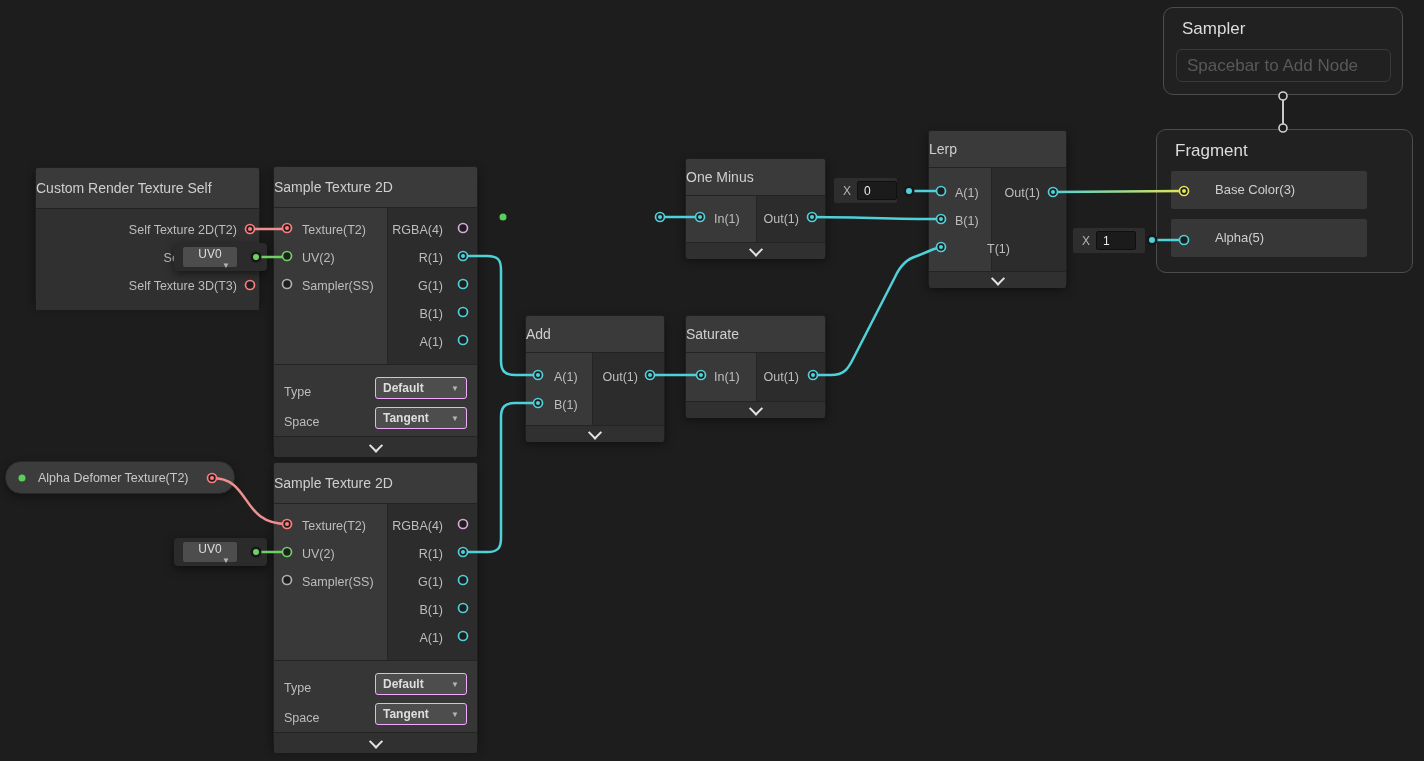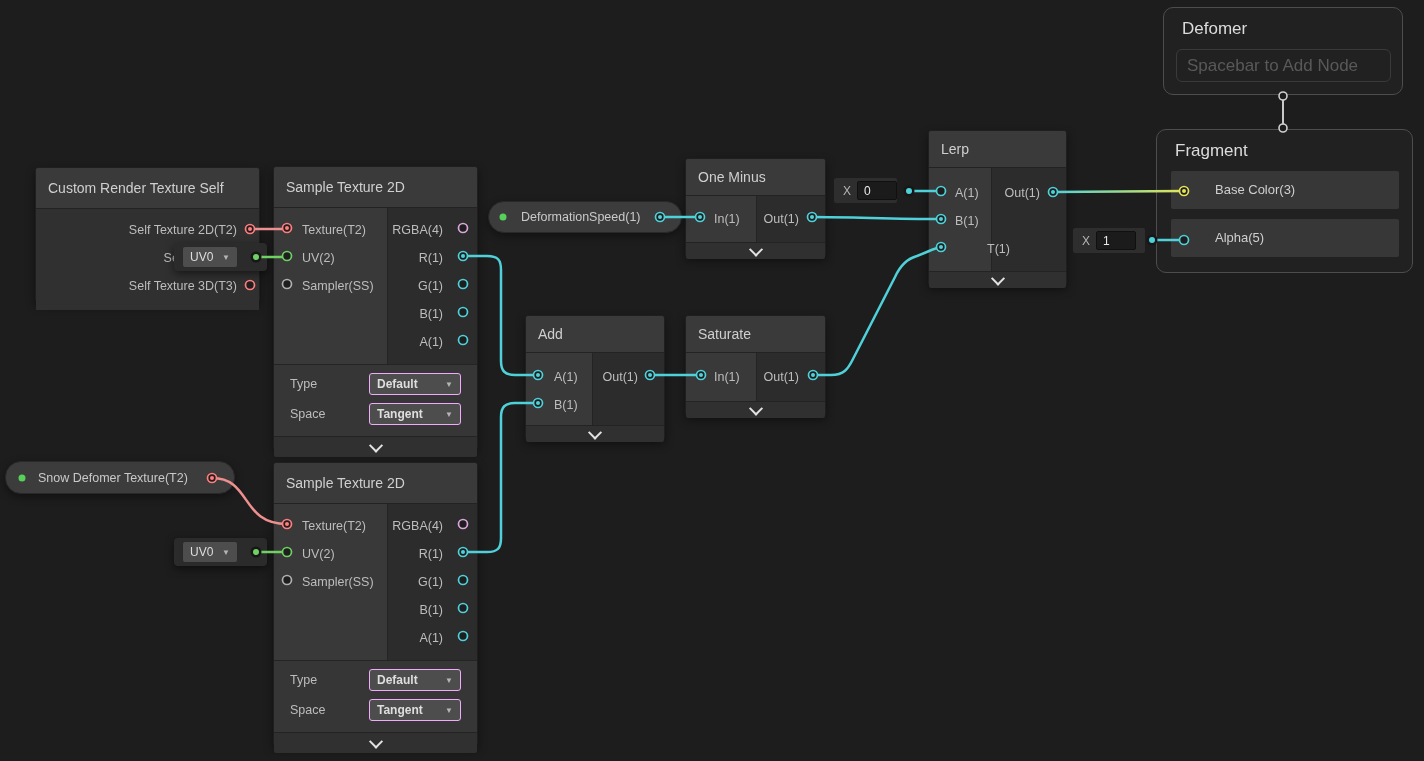--- a/index.html
+++ b/index.html
@@ -1,55 +1,55 @@
 <!DOCTYPE html>
 <html><head>
 <meta charset="utf-8">
 <style>
   html,body{margin:0;padding:0;background:#1d1d1d;}
   #canvas{position:relative;width:1424px;height:761px;background:#1d1d1d;overflow:hidden;
           font-family:"Liberation Sans",sans-serif;}
   .node{position:absolute;background:#2c2c2c;border:1px solid #1f1f1f;border-radius:3px;
         box-shadow:0 4px 10px rgba(0,0,0,.45);box-sizing:border-box;z-index:2;}
   .node-header{background:#3a3a3a;border-bottom:1px solid #232323;color:#cfcfcf;
-        font-size:14px;padding:0 12px;border-radius:2px 2px 0 0;white-space:nowrap;overflow:hidden;}
+        font-size:14px;padding:0 0;border-radius:2px 2px 0 0;white-space:nowrap;overflow:hidden;}
   .h40{height:40px;line-height:40px;} .h36{height:36px;line-height:36px;}
   .ports{position:relative;}
   .in-panel{position:absolute;left:0;top:0;bottom:0;background:#393939;border-right:1px solid #242424;}
   .prow{height:28px;line-height:28px;font-size:12.5px;color:#bdbdbd;white-space:nowrap;}
   .pin{padding-left:28px;} .pout{text-align:right;padding-right:34px;}
   .pright{text-align:right;padding-right:22px;}
   .ocol{position:relative;}
   .controls{background:#363636;border-top:1px solid #242424;}
-  .ctrl-row{height:30px;display:flex;align-items:center;padding:0 16px;color:#bdbdbd;font-size:12.5px;}
+  .ctrl-row{height:30px;display:flex;align-items:flex-end;padding:0 10px;color:#bdbdbd;font-size:12.5px;}
   .dropdown{margin-left:auto;width:92px;height:22px;background:#4d4d4d;border:1px solid #f0abfc;
         border-radius:3px;display:flex;align-items:center;padding:0 7px;color:#dedede;font-size:12px;
         box-sizing:border-box;cursor:pointer;font-weight:bold;}
   .dd-arrow{margin-left:auto;font-size:8px;color:#b5b5b5;}
   .chevbar{height:20px;background:#303030;border-top:1px solid #232323;display:flex;
         align-items:center;justify-content:center;border-radius:0 0 2px 2px;cursor:pointer;}
   .chev{width:8px;height:8px;border-left:2px solid #e3e3e3;border-bottom:2px solid #e3e3e3;
         transform:rotate(-45deg) translate(1px,-1px);}
   .pill{position:absolute;height:32px;background:#3c3c3c;border:1px solid #292929;border-radius:16px;
         color:#c9c9c9;font-size:12.5px;line-height:31px;padding-left:32px;box-sizing:border-box;
         box-shadow:0 3px 8px rgba(0,0,0,.4);z-index:2;white-space:nowrap;}
   .inline-val{position:absolute;height:25px;background:#2e2e2e;border-radius:2px;display:flex;
         align-items:center;font-size:12px;color:#b5b5b5;z-index:2;box-sizing:border-box;}
   .iv-x{margin-left:9px;}
   .iv-field{margin-left:6px;width:40px;height:19px;background:#1b1b1b;border:1px solid #101010;
         border-radius:2px;color:#eaeaea;line-height:18px;padding-left:6px;box-sizing:border-box;}
   .uvbox{position:absolute;width:93px;height:28px;background:#2b2b2b;border-radius:4px;
         box-shadow:0 3px 8px rgba(0,0,0,.5);z-index:3;}
   .uvdd{position:absolute;left:8px;top:3px;width:56px;height:22px;background:#4d4d4d;
         border:1px solid #2a2a2a;border-radius:3px;display:flex;align-items:center;padding:0 7px;
-        color:#dedede;font-size:12px;box-sizing:border-box;cursor:pointer;}
+        color:#dedede;font-size:12px;box-sizing:border-box;cursor:pointer;flex-direction:column;}
   .ctx{position:absolute;border:1px solid #4d4d4d;border-radius:10px;background:#212121;
         box-sizing:border-box;z-index:1;}
   .ctx-title{font-size:17px;color:#dcdcdc;padding:11px 0 0 18px;}
-  .ctx-row{position:absolute;left:14px;width:228px;height:38px;background:#373737;border-radius:2px;
+  .ctx-row{position:absolute;left:14px;width:196px;height:38px;background:#373737;border-radius:2px;
         line-height:38px;color:#cfcfcf;font-size:13px;padding-left:44px;box-sizing:border-box;}
   .ph-box{position:absolute;left:12px;top:41px;width:215px;height:33px;border:1px solid #3a3a3a;
         border-radius:6px;line-height:32px;padding-left:10px;color:#595959;font-size:17px;
         box-sizing:border-box;}
   #wires{position:absolute;left:0;top:0;z-index:4;pointer-events:none;}
 </style>
 </head>
 <body>
 
 <div id="canvas">
@@ -199,22 +199,21 @@
       </div>
       <div class="ocol" style="margin-left:62px;padding-top:11px;">
         <div class="prow pout" style="padding-right:26px;">Out(1)</div>
       </div>
     </div>
     <div class="chevbar" style="height:16px;">
         <span class="chev"></span>
       </div>
   </div>
 
-  <div class="pill" style="left:488px;top:201px;width:194px;"><span>DeformationSpeed(1)</span></div>
-  <div class="pill" style="left:5px;top:461px;width:230px;height:33px;line-height:32px;"><span>Snow Defomer Texture(T2)</span></div>
+  <div class="pill" style="left:5px;top:461px;width:230px;height:33px;line-height:32px;"><span>Alpha Defomer Texture(T2)</span></div>
 
   <div class="inline-val" style="left:834px;top:178px;width:63px;">
     <span class="iv-x">X</span>
     <span class="iv-field">0</span>
   </div>
   <div class="inline-val" style="left:1073px;top:228px;width:72px;">
     <span class="iv-x">X</span>
     <span class="iv-field">1</span>
   </div>
 
@@ -225,21 +224,21 @@
     </div>
   </div>
   <div class="uvbox" style="left:174px;top:538px;">
     <div class="uvdd">
       <span>UV0</span>
       <span class="dd-arrow">▼</span>
     </div>
   </div>
 
   <div class="ctx" style="left:1163px;top:7px;width:240px;height:88px;">
-    <div class="ctx-title">Defomer</div>
+    <div class="ctx-title">Sampler</div>
     <div class="ph-box">Spacebar to Add Node</div>
   </div>
 
   <div class="ctx" style="left:1156px;top:129px;width:257px;height:144px;">
     <div class="ctx-title">Fragment</div>
     <div class="ctx-row" style="top:41px;"><span>Base Color(3)</span></div>
     <div class="ctx-row" style="top:89px;"><span>Alpha(5)</span></div>
   </div>
 
   <svg id="wires" width="1424" height="761">

